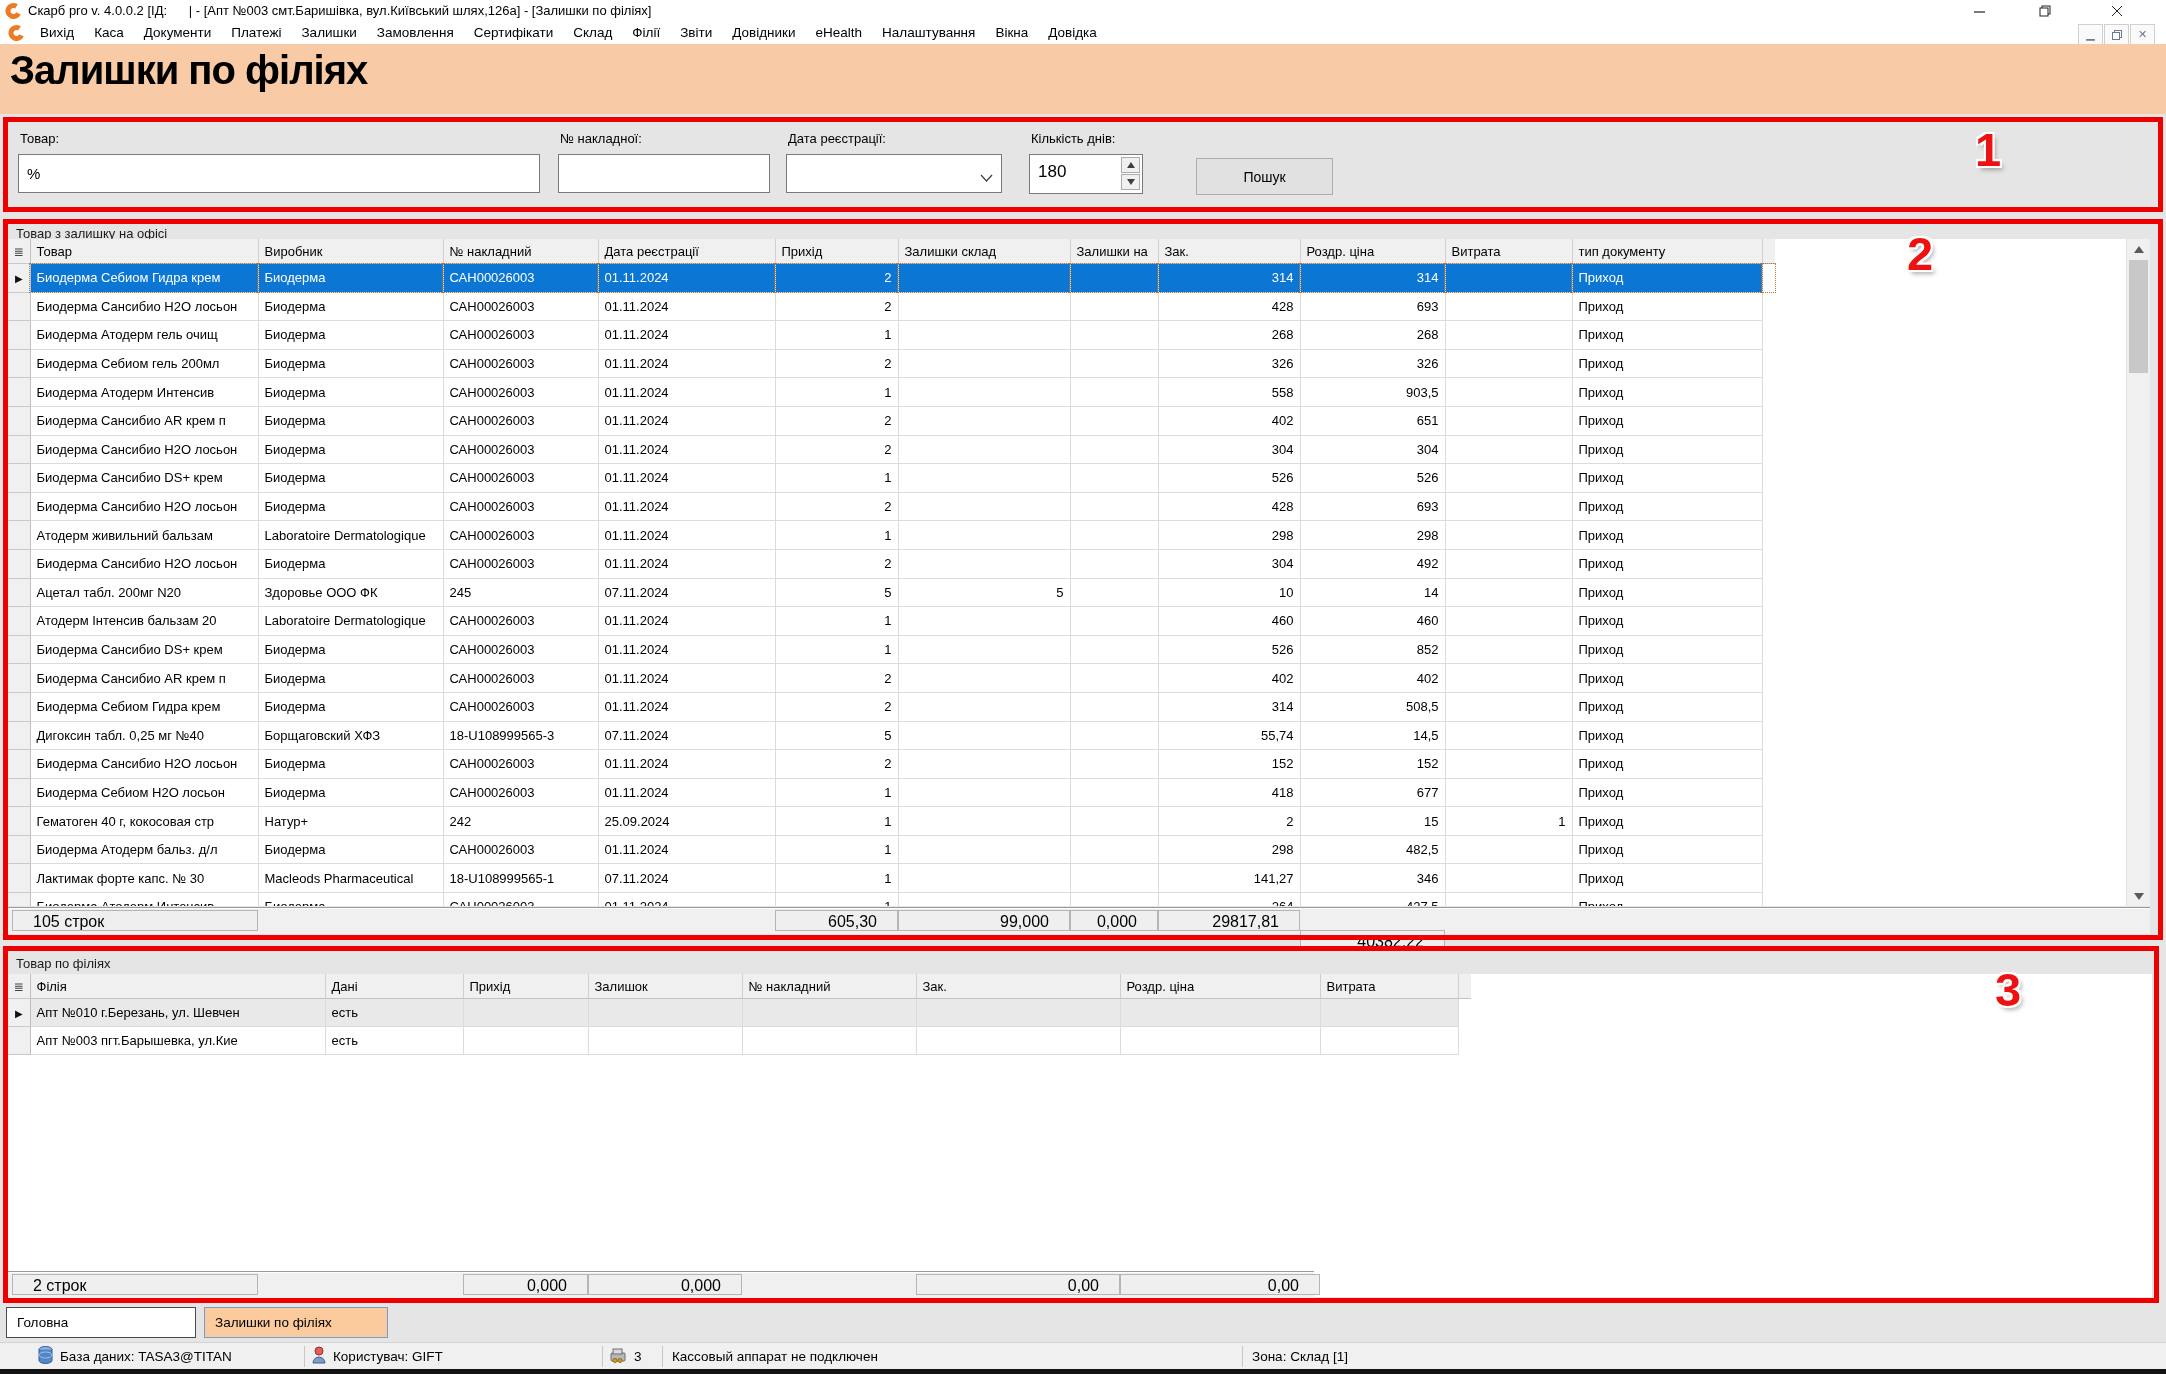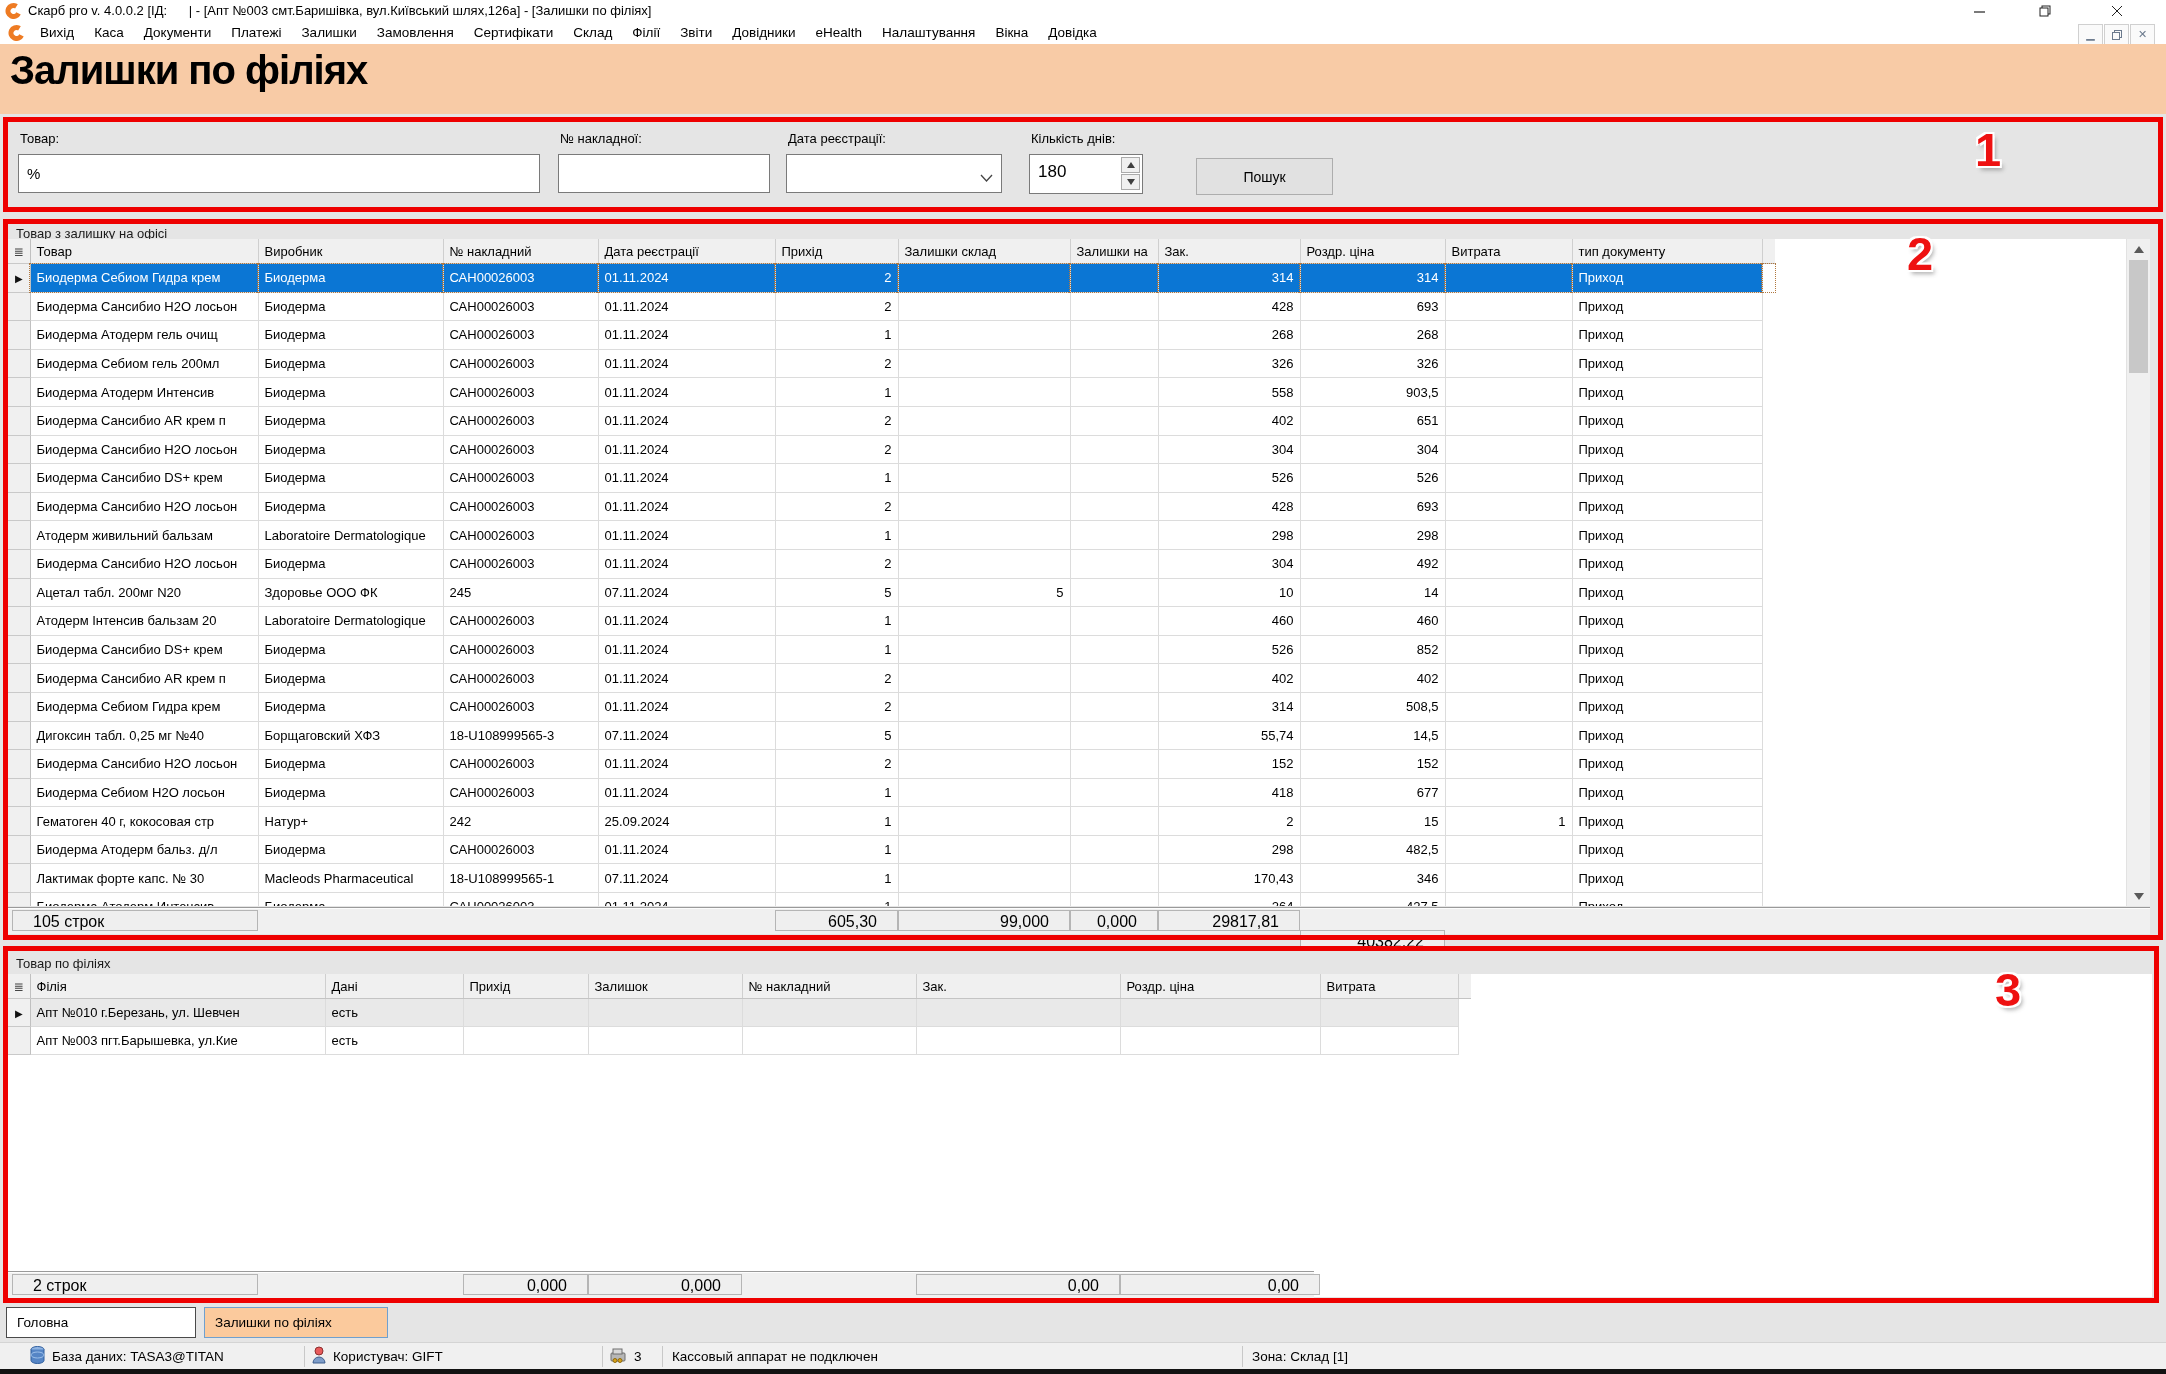--- a/index.html
+++ b/index.html
@@ -527,21 +527,21 @@
           </tr>
           <tr class="">
             <td class="selcell"></td>
             <td class="l">Лактимак форте капс. № 30</td>
             <td class="l">Macleods Pharmaceutical</td>
             <td class="l">18-U108999565-1</td>
             <td class="l">07.11.2024</td>
             <td class="r">1</td>
             <td class="r"></td>
             <td class="r"></td>
-            <td class="r">170,43</td>
+            <td class="r">141,27</td>
             <td class="r">346</td>
             <td class="r"></td>
             <td class="l">Приход</td>
             <td class="filler"></td>
           </tr>
           <tr class="">
             <td class="selcell"></td>
             <td class="l">Биодерма Атодерм Интенсив</td>
             <td class="l">Биодерма</td>
             <td class="l">САН00026003</td>
@@ -638,21 +638,21 @@
       <div class="fcell num" style="left:455px;width:125px;">0,000</div>
       <div class="fcell num" style="left:580px;width:154px;">0,000</div>
       <div class="fcell num" style="left:908px;width:204px;">0,00</div>
       <div class="fcell num" style="left:1112px;width:200px;">0,00</div>
     </div>
 
   <div class="tabbtn tab-plain" style="left:6px;top:1307px;width:190px;">Головна</div>
   <div class="tabbtn tab-active" style="left:204px;top:1307px;width:184px;">Залишки по філіях</div>
 
   <div class="statusbar">
-    <span class="ssec" style="left:2px;padding-left:28px;">
+    <span class="ssec" style="left:10px;padding-left:28px;">
       <span>
         <svg width="15" height="19">
             <ellipse cx="7.5" cy="3.5" rx="6.5" ry="3" fill="#8fb4e3" stroke="#2f5e9e"></ellipse>
             <path d="M1 3.5 v11 a6.5 3 0 0 0 13 0 v-11" fill="#5585c5" stroke="#2f5e9e"></path>
             <ellipse cx="7.5" cy="9" rx="6.5" ry="3" fill="none" stroke="#9dc0ea"></ellipse>
           </svg></span>
       <span>База даних: TASA3@TITAN</span>
     </span>
     <span class="ssep" style="left:304px;"></span>
     <span class="ssec" style="left:312px;">

